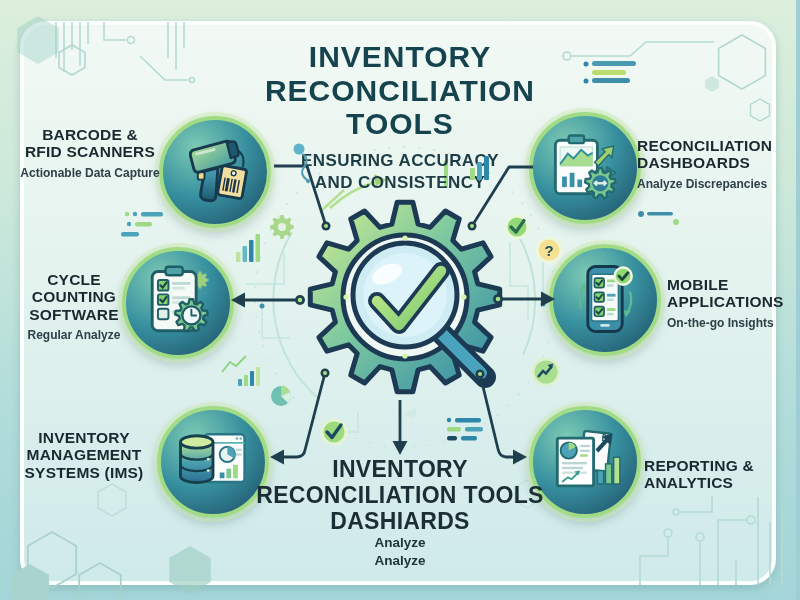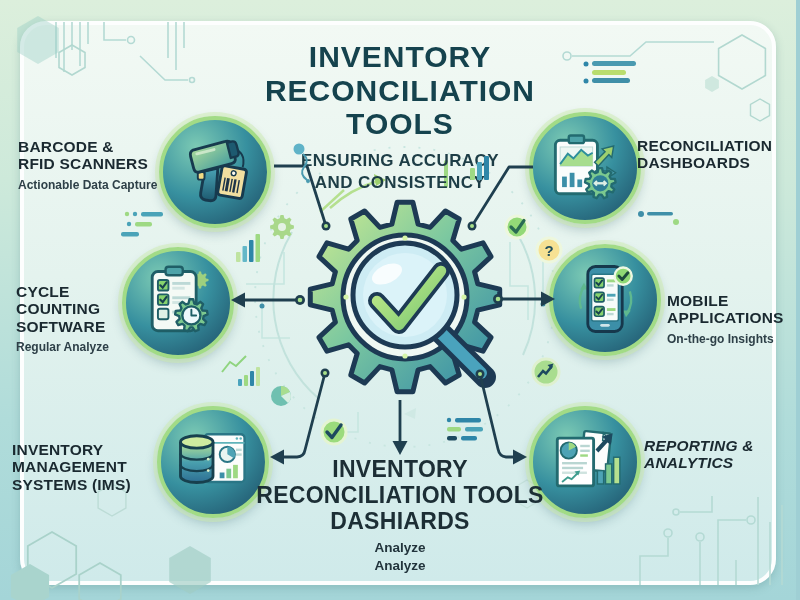--- a/index.html
+++ b/index.html
@@ -10,28 +10,28 @@
     border:4px solid #fdfefe;background:linear-gradient(180deg,#f2f9f4 0%,#e4f3ee 45%,#cfeaea 100%);
     box-shadow:0 3px 8px rgba(80,130,130,.3);}
   svg.layer{position:absolute;left:0;top:0;pointer-events:none;}
   .node-circle{position:absolute;width:112px;height:112px;box-sizing:border-box;border-radius:50%;
     background:radial-gradient(circle at 32% 26%, #7ccab4 0%, #37909f 48%, #1c4a63 100%);
     border:4px solid #a2db86;display:flex;align-items:center;justify-content:center;
     box-shadow:0 0 0 4px rgba(205,236,175,.5), 0 5px 12px rgba(25,75,90,.28);}
   .node-label{position:absolute;color:#1a2930;}
   .node-label .nl-title{font-weight:bold;font-size:15.5px;line-height:1.12;white-space:pre-line;letter-spacing:.2px;}
   .node-label .nl-sub{font-size:12px;margin-top:5px;color:#2e4048;font-weight:600;}
-  .alr{text-align:left;margin-top:12px;} .all{text-align:left;}
+  .alr{text-align:center;} .all{text-align:left;}
   .header{position:absolute;left:230px;top:40px;width:340px;text-align:center;color:#15434e;}
   .header .h-title{font-weight:bold;font-size:30px;line-height:1.12;letter-spacing:1px;white-space:pre-line;}
   .header .h-sub{margin-top:9px;font-size:17px;font-weight:bold;letter-spacing:.4px;color:#1d3d46;white-space:pre-line;line-height:1.3;}
   .footer{position:absolute;left:240px;top:456px;width:320px;text-align:center;color:#1c2e35;}
   .footer .f-title{font-weight:bold;font-size:23px;line-height:1.13;letter-spacing:.3px;white-space:pre-line;}
   .footer .f-line{font-size:13.5px;font-weight:600;line-height:1.32;color:#22343c;}
-  .footer .f-lines{margin-top:5px;}
+  .footer .f-lines{}
   .gear-wrap{position:absolute;left:285px;top:177px;width:240px;height:240px;}
 </style>
 </head>
 <body>
 
 <div class="stage">
   <div class="panel"></div>
 
   <svg class="layer" width="800" height="600">
     <g stroke="#b4dad4" stroke-width="1.6" fill="none">
@@ -318,27 +318,28 @@
     <div class="nl-sub">Regular Analyze</div>
   </div>
   <div class="node-label alr" style="left:12px;top:429px;width:144px;">
     <div class="nl-title">INVENTORY
 MANAGEMENT
 SYSTEMS (IMS)</div>
   </div>
   <div class="node-label all" style="left:637px;top:137px;width:160px;">
     <div class="nl-title">RECONCILIATION
 DASHBOARDS</div>
-  </div>
-  <div class="node-label all" style="left:667px;top:276px;width:130px;margin-top:16px;">
+    <div class="nl-sub">Analyze Discrepancies</div>
+  </div>
+  <div class="node-label all" style="left:667px;top:276px;width:130px;">
     <div class="nl-title">MOBILE
 APPLICATIONS</div>
     <div class="nl-sub">On-the-go Insights</div>
   </div>
-  <div class="node-label all" style="left:644px;top:437px;width:146px;font-style:italic;">
+  <div class="node-label all" style="left:644px;top:457px;width:146px;">
     <div class="nl-title">REPORTING &amp;
 ANALYTICS</div>
   </div>
 
   <div class="footer">
     <div class="f-title">INVENTORY
 RECONCILIATION TOOLS
 DASHIARDS</div>
     <div class="f-lines">
       <div class="f-line">Analyze</div>

